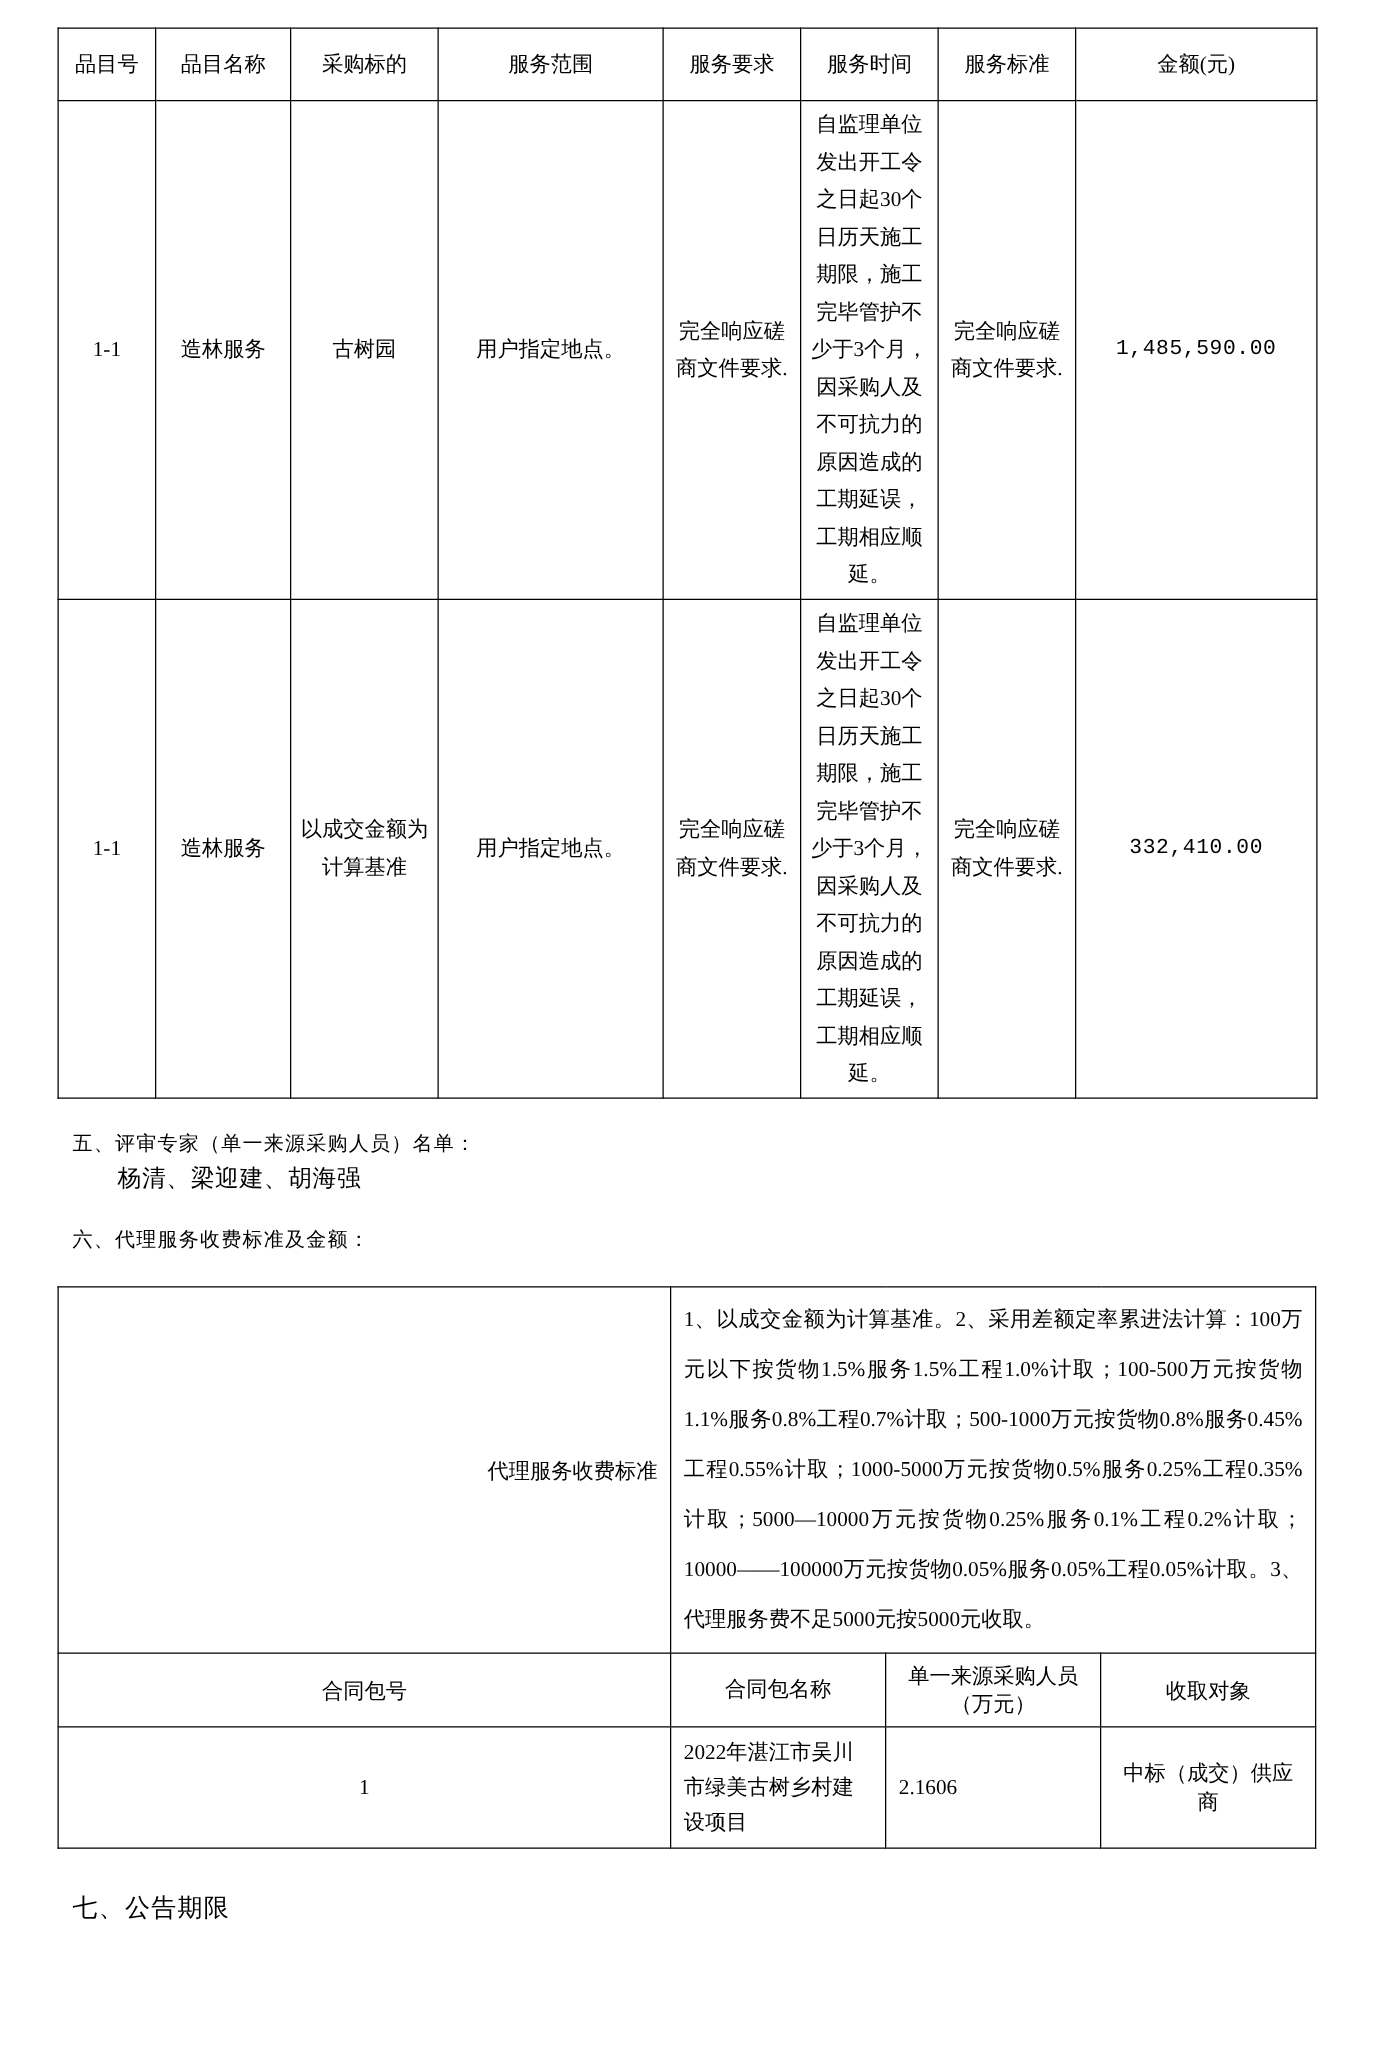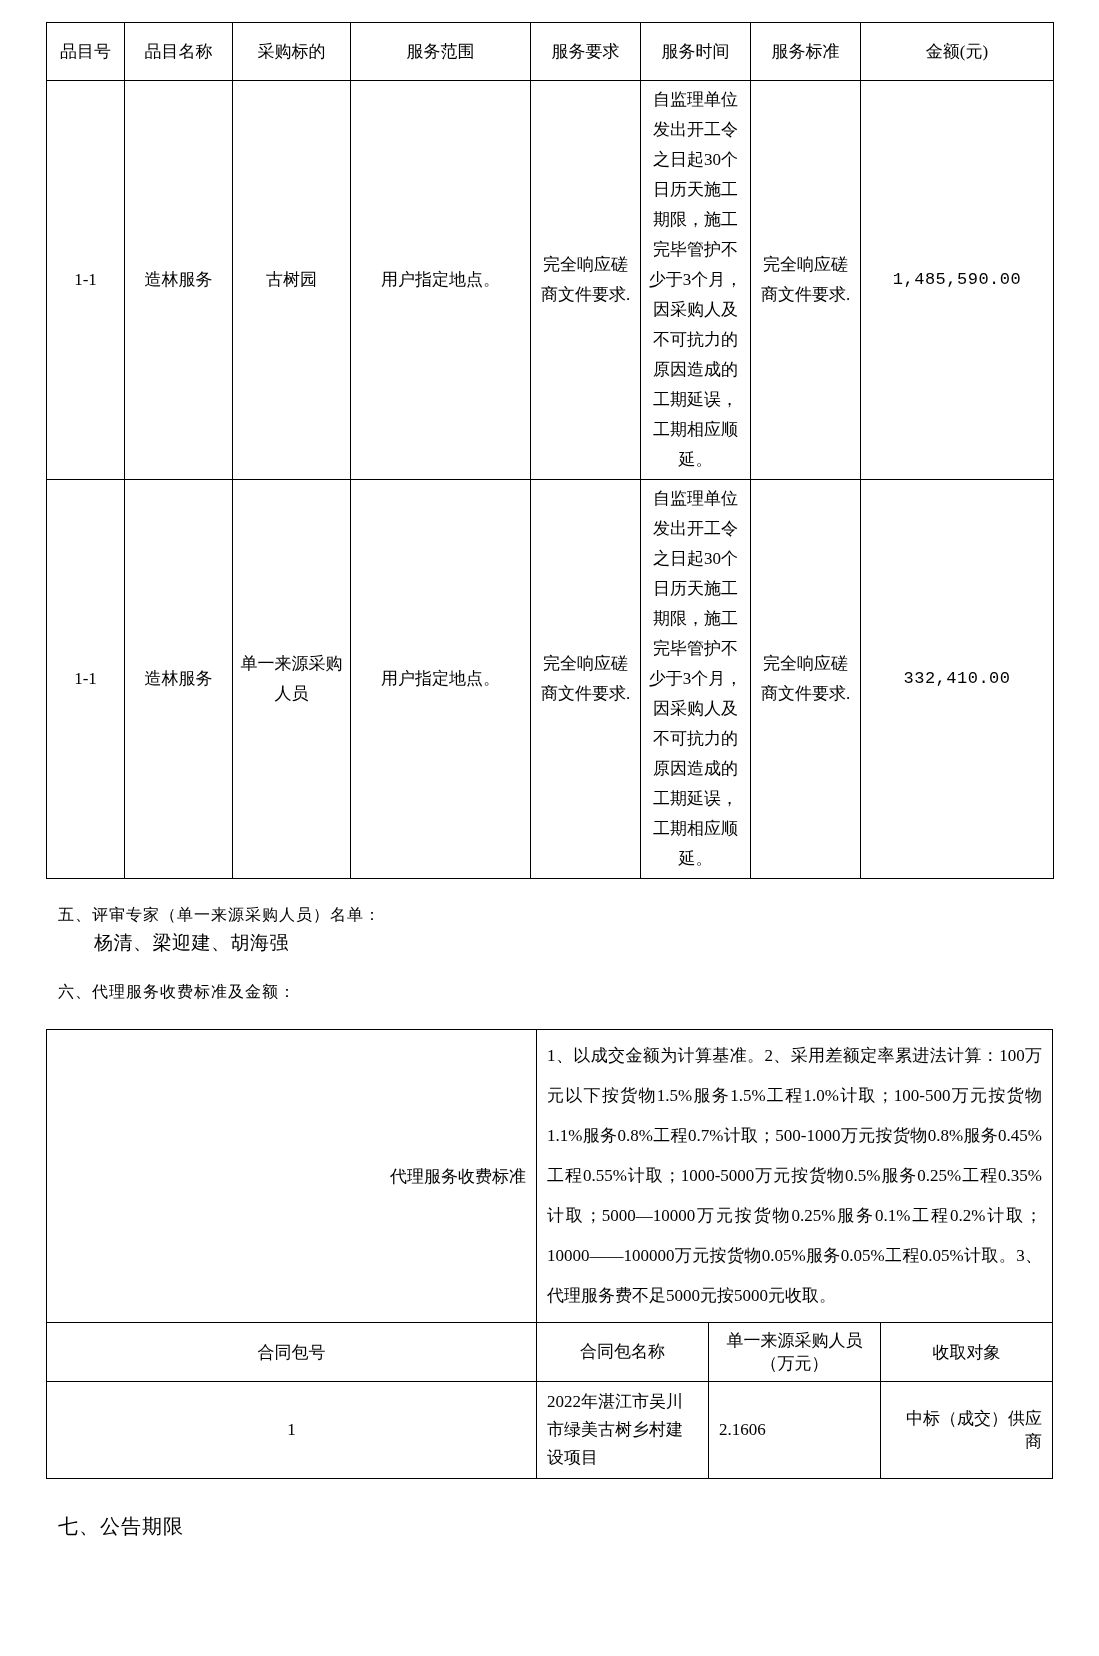--- a/index.html
+++ b/index.html
@@ -109,21 +109,21 @@
     height: 54px;
     font-size: 17.5px;
   }
   .fee-r td {
     height: 66px;
     font-size: 17px;
   }
   .fc1 { width: 140px; text-align: center; }
   .fc2 { width: 350px; text-align: left; padding-left: 14px; line-height: 28px; }
   .fc3 { width: 280px; text-align: left; padding-right: 16px; }
-  .fc4 { width: 237px; text-align: right; }
+  .fc4 { width: 237px; text-align: center; }
   .fc3-h { text-align: center; }
 
   .last-heading {
     font-size: 20px;
     margin: 34px 0 0 12px;
     letter-spacing: 1px;
   }
 </style>
 </head>
 <body>
@@ -150,21 +150,21 @@
         <td class="c4">用户指定地点。</td>
         <td class="c5 narrow-cell">完全响应磋商文件要求.</td>
         <td class="c6 narrow-cell">自监理单位发出开工令之日起30个日历天施工期限，施工完毕管护不少于3个月，因采购人及不可抗力的原因造成的工期延误，工期相应顺延。</td>
         <td class="c7 narrow-cell">完全响应磋商文件要求.</td>
         <td class="c8 amount">1,485,590.00</td>
       </tr>
 
       <tr class="row2">
         <td class="c1">1-1</td>
         <td class="c2">造林服务</td>
-        <td class="c3">单一来源采购人员</td>
+        <td class="c3">以成交金额为计算基准</td>
         <td class="c4">用户指定地点。</td>
         <td class="c5 narrow-cell">完全响应磋商文件要求.</td>
         <td class="c6 narrow-cell">自监理单位发出开工令之日起30个日历天施工期限，施工完毕管护不少于3个月，因采购人及不可抗力的原因造成的工期延误，工期相应顺延。</td>
         <td class="c7 narrow-cell">完全响应磋商文件要求.</td>
         <td class="c8 amount">332,410.00</td>
       </tr>
     </tbody>
   </table>
 
   <div class="sec-heading">五、评审专家（单一来源采购人员）名单：</div>

